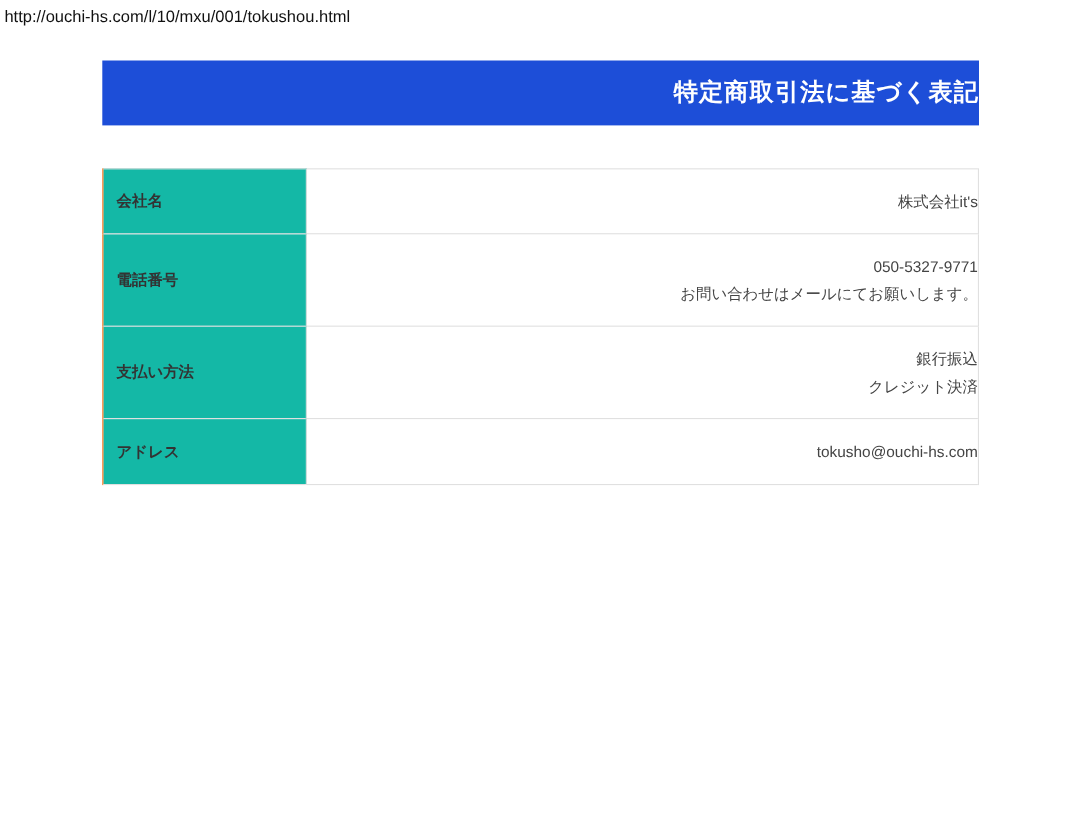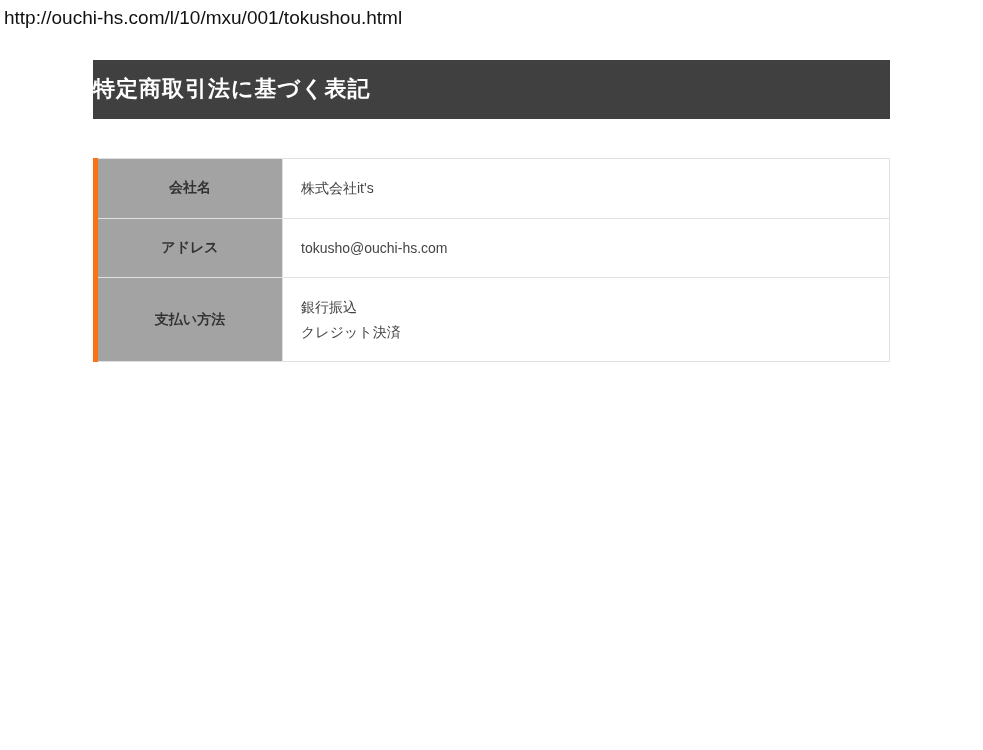--- a/index.html
+++ b/index.html
@@ -9,102 +9,109 @@
   body {
     width: 983px;
     height: 750px;
     background: #ffffff;
     font-family: "Liberation Sans", sans-serif;
     color: #333333;
     overflow: hidden;
   }
   .url-bar {
     font-family: "Liberation Sans", sans-serif;
-    font-size: 19px;
+    font-size: 15px;
     color: #111111;
     padding: 6px 0 0 4px;
     line-height: 1.3;
     white-space: nowrap;
   }
   .page {
     width: 983px;
     box-sizing: border-box;
     padding: 0 93px;
   }
   .title-banner {
     margin-top: 29px;
-    background: #404040;
+    background: #1d4ed8;
     color: #ffffff;
-    text-align: left;
+    text-align: right;
     font-size: 22px;
     font-weight: bold;
     letter-spacing: 1px;
     padding: 16px 0 17px 0;
     line-height: 1.2;
   }
   table.info {
     margin-top: 39px;
     width: 797px;
     border-collapse: collapse;
     table-layout: fixed;
     font-size: 14px;
   }
   table.info tr {
     border-top: 1px solid #e0e0e0;
     border-bottom: 1px solid #e0e0e0;
   }
   table.info th {
     width: 160px;
-    background: #a3a3a3;
+    background: #14b8a6;
     border-right: 1px solid #e0e0e0;
-    border-left: 5px solid #f97316;
+    border-left: 1px solid #f97316;
     font-weight: bold;
     font-size: 14px;
     color: #333333;
-    text-align: center;
+    text-align: left;
     vertical-align: middle;
     padding: 17px 12px;
     line-height: 1.7;
   }
   table.info td {
     border-right: 1px solid #e0e0e0;
     padding: 17px 0 17px 18px;
     vertical-align: middle;
     color: #444444;
     font-size: 14px;
     line-height: 1.75;
   }
-  td .line { display: block; }
+  td .line { display: block; text-align: right; }
 </style>
 </head>
 <body>
 
 <div class="url-bar">http://ouchi-hs.com/l/10/mxu/001/tokushou.html</div>
 
 <div class="page">
 
   <div class="title-banner">特定商取引法に基づく表記</div>
 
   <table class="info">
     <tbody>
       <tr>
         <th>会社名</th>
         <td>
           <span class="line">株式会社it's</span>
         </td>
       </tr>
       <tr>
-        <th>アドレス</th>
+        <th>電話番号</th>
         <td>
-          <span class="line">tokusho@ouchi-hs.com</span>
+          <span class="line">050-5327-9771</span>
+          <span class="line">お問い合わせはメールにてお願いします。</span>
         </td>
       </tr>
       <tr>
         <th>支払い方法</th>
         <td>
           <span class="line">銀行振込</span>
           <span class="line">クレジット決済</span>
         </td>
       </tr>
+      <tr>
+        <th>アドレス</th>
+        <td>
+          <span class="line">tokusho@ouchi-hs.com</span>
+        </td>
+      </tr>
     </tbody>
   </table>
 
 </div>
 
 </body></html>

